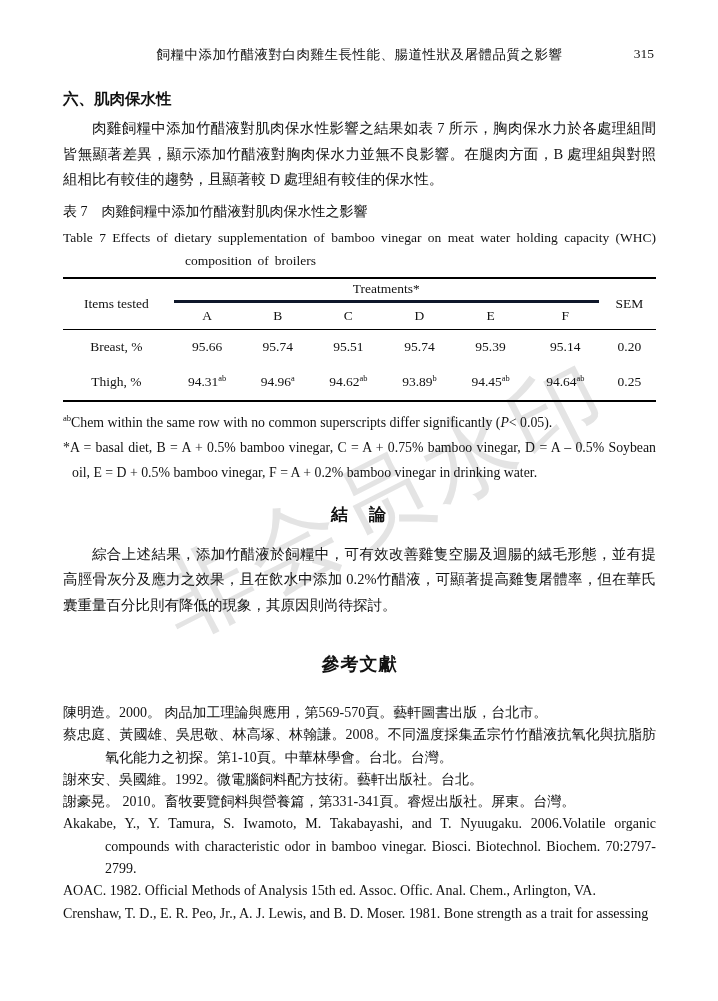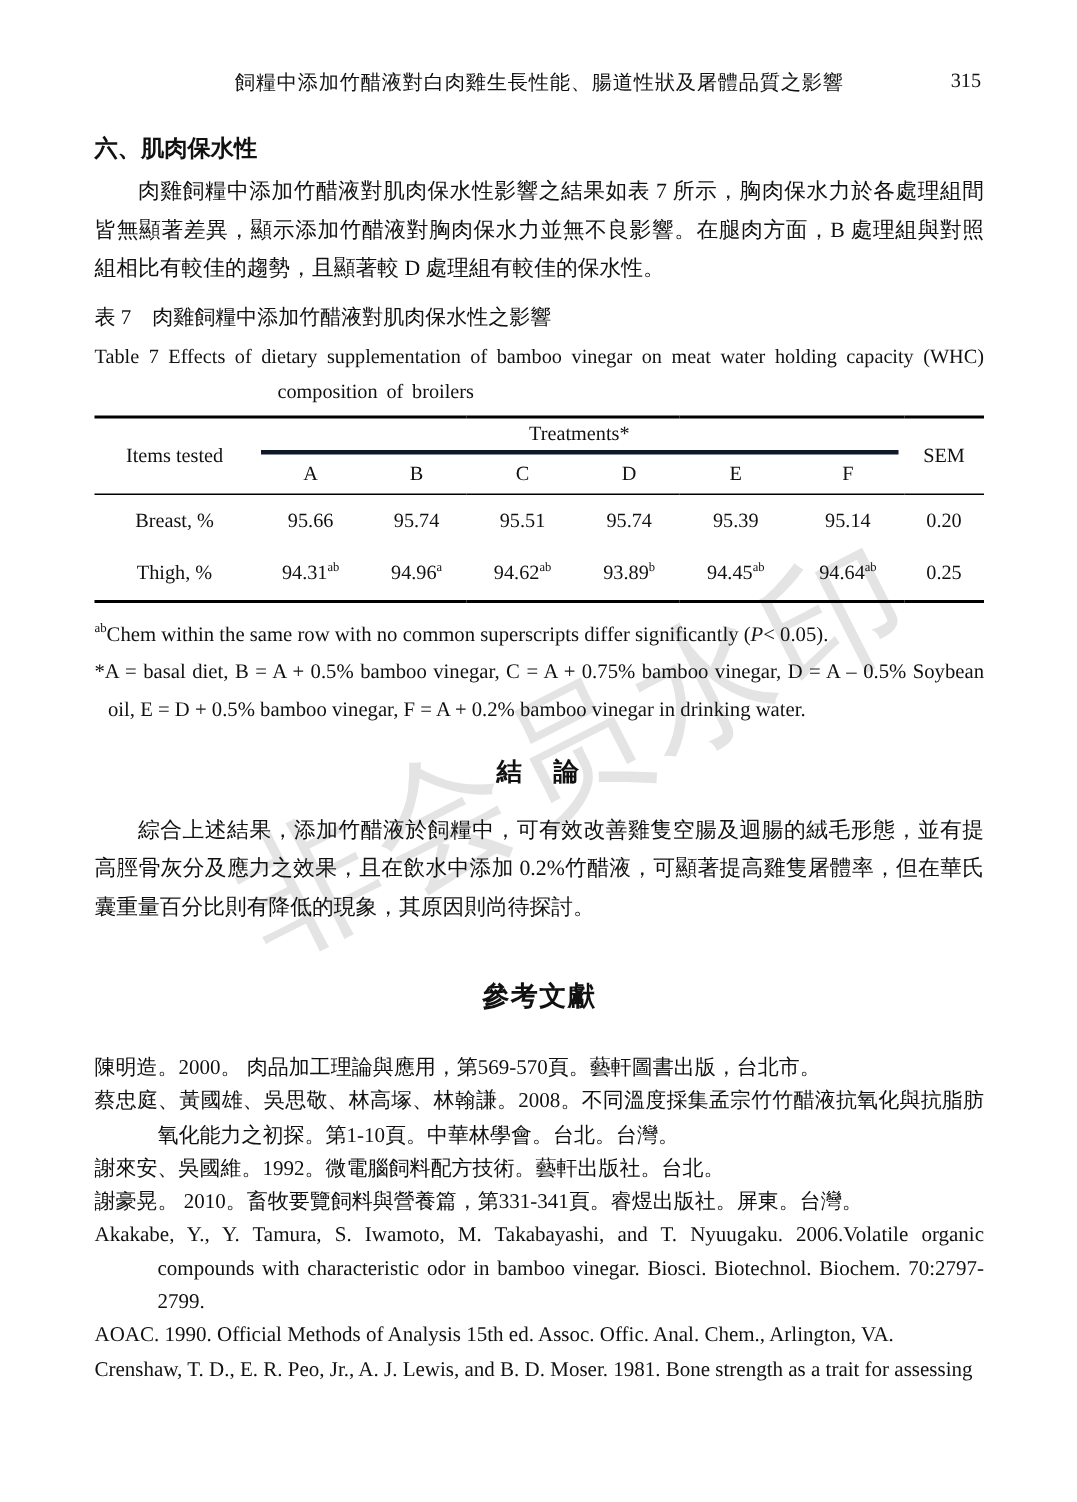--- a/index.html
+++ b/index.html
@@ -208,18 +208,18 @@
     <div class="concl-heading">結　論</div>
     <div class="concl-para">綜合上述結果，添加竹醋液於飼糧中，可有效改善雞隻空腸及迴腸的絨毛形態，並有提高脛骨灰分及應力之效果，且在飲水中添加 0.2%竹醋液，可顯著提高雞隻屠體率，但在華氏囊重量百分比則有降低的現象，其原因則尚待探討。</div>
 
     <div class="ref-heading">參考文獻</div>
     <div class="ref-list" id="ref-list">
         <div class="ref-item">陳明造。2000。 肉品加工理論與應用，第569-570頁。藝軒圖書出版，台北市。</div>
         <div class="ref-item">蔡忠庭、黃國雄、吳思敬、林高塚、林翰謙。2008。不同溫度採集孟宗竹竹醋液抗氧化與抗脂肪氧化能力之初探。第1-10頁。中華林學會。台北。台灣。</div>
         <div class="ref-item">謝來安、吳國維。1992。微電腦飼料配方技術。藝軒出版社。台北。</div>
         <div class="ref-item">謝豪晃。 2010。畜牧要覽飼料與營養篇，第331-341頁。睿煜出版社。屏東。台灣。</div>
         <div class="ref-item">Akakabe, Y., Y. Tamura, S. Iwamoto, M. Takabayashi, and T. Nyuugaku. 2006.Volatile organic compounds with characteristic odor in bamboo vinegar. Biosci. Biotechnol. Biochem. 70:2797-2799.</div>
-        <div class="ref-item">AOAC. 1990. Official Methods of Analysis 15th ed. Assoc. Offic. Anal. Chem., Arlington, VA.</div>
+        <div class="ref-item">AOAC. 1982. Official Methods of Analysis 15th ed. Assoc. Offic. Anal. Chem., Arlington, VA.</div>
         <div class="ref-item">Crenshaw, T. D., E. R. Peo, Jr., A. J. Lewis, and B. D. Moser. 1981. Bone strength as a trait for assessing</div>
       </div>
 
   </div>
 </div>
 
 </body></html>

